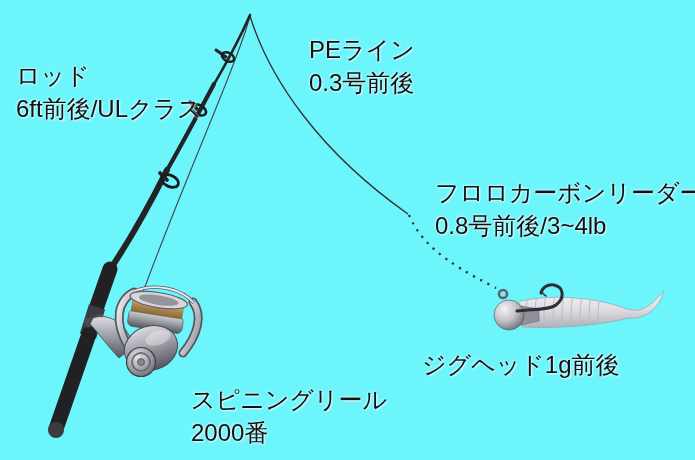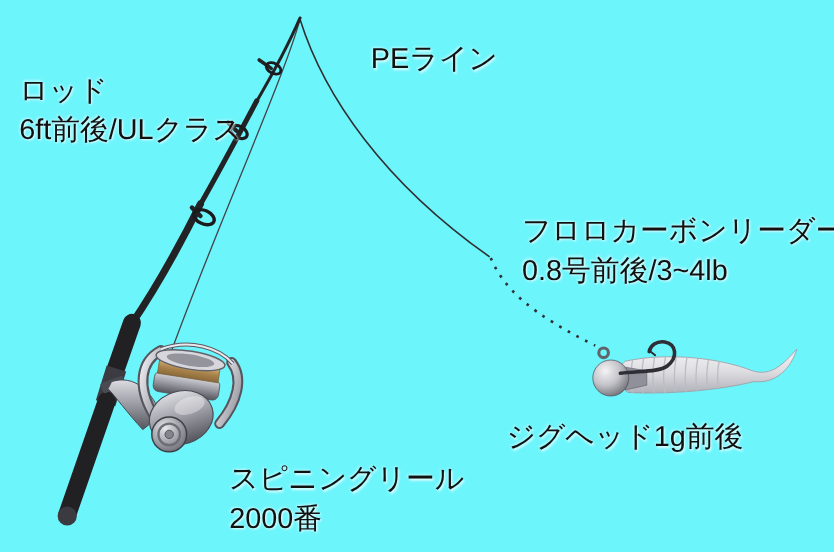--- a/index.html
+++ b/index.html
@@ -161,20 +161,21 @@
     </g>
   </svg>
 
   <div class="label" id="rod-label">
     <span>ロッド</span>
     <span>6ft前後/ULクラス</span>
   </div>
 
   <div class="label" id="pe-label">
     <span>PEライン</span>
+    <span>0.3号前後</span>
   </div>
 
   <div class="label" id="leader-label">
     <span>フロロカーボンリーダー</span>
     <span>0.8号前後/3~4lb</span>
   </div>
 
   <div class="label" id="jig-label">
     <span>ジグヘッド1g前後</span>
   </div>

